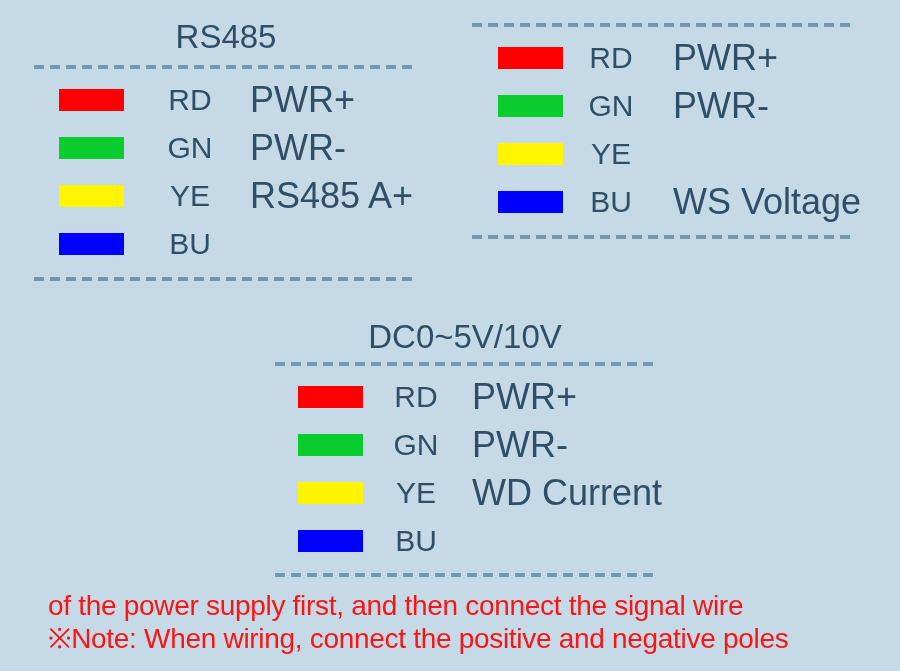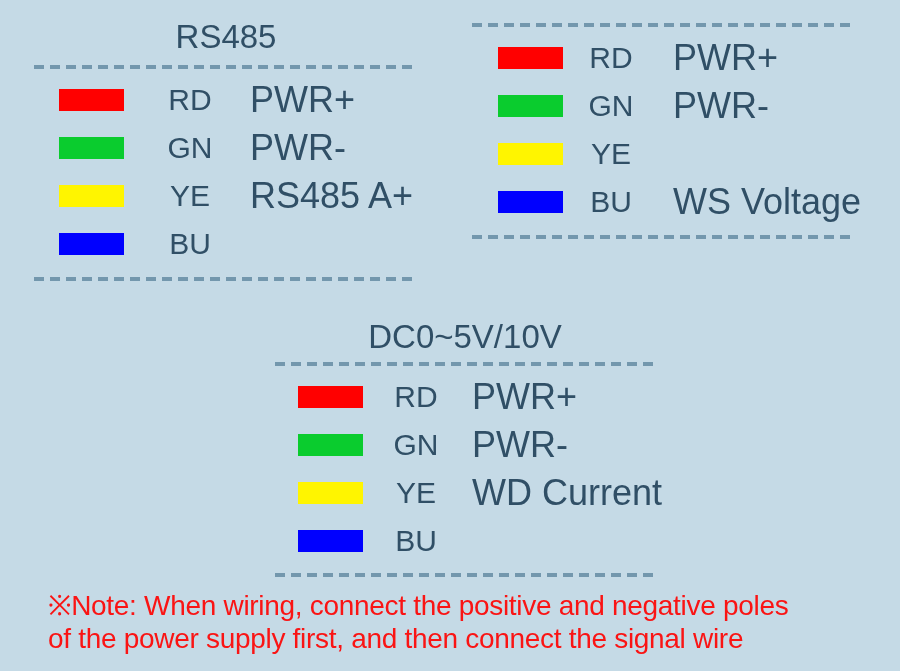--- a/index.html
+++ b/index.html
@@ -160,17 +160,17 @@
       </div>
       <div class="row">
         <span class="swatch" style="background-color: rgb(0, 0, 255);"></span>
         <span class="code">BU</span>
       </div>
     </div>
     <div class="dash dash-bottom"></div>
   </div>
 
   <div class="note">
+    <div>of the power supply first, and then connect the signal wire</div>
     <div>※Note: When wiring, connect the positive and negative poles</div>
-    <div>of the power supply first, and then connect the signal wire</div>
   </div>
 
 </div>
 
 </body></html>

